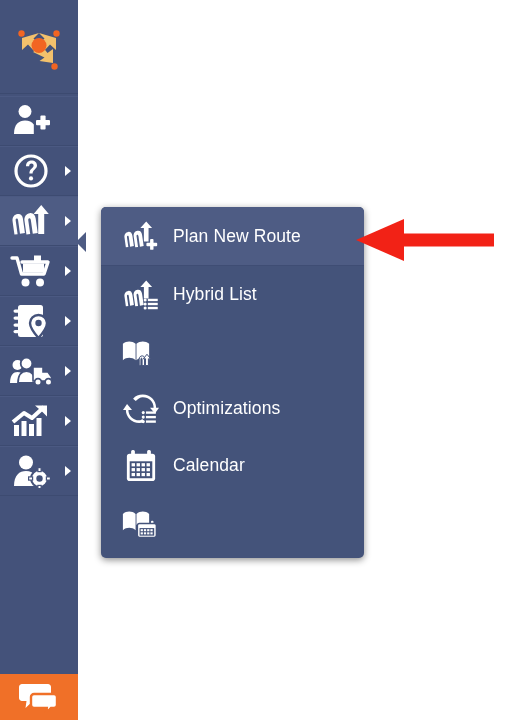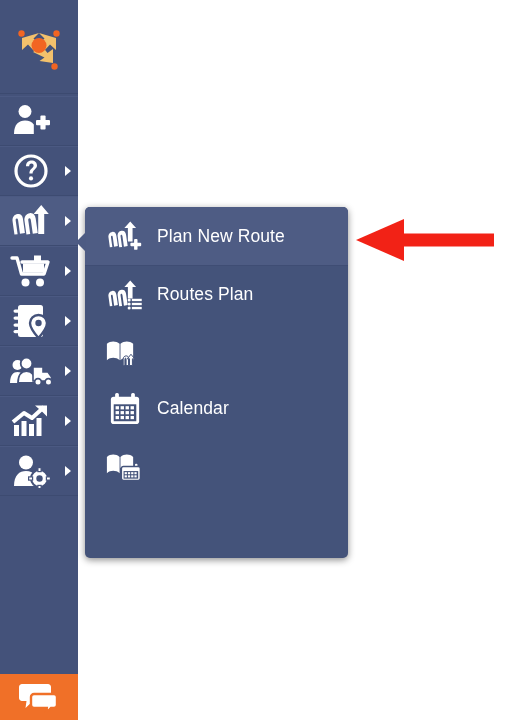--- a/index.html
+++ b/index.html
@@ -48,21 +48,21 @@
   }
 
   .chat-cell{
     position:absolute;left:0;bottom:0;width:78px;height:46px;
     background:#f07028;
     display:flex;align-items:center;justify-content:center;
   }
 
   
   #flyout{
-    position:absolute;left:85px;top:207px;
+    position:absolute;left:101px;top:207px;
     width:263px;height:351px;
     background:#44537a;
     border-radius:5px;
     box-shadow:0 2px 7px rgba(0,0,0,.45);
     overflow:hidden;
   }
   .notch{
     position:absolute;left:76px;top:232px;
     width:0;height:0;
     border-top:10px solid transparent;
@@ -269,34 +269,51 @@
           <g fill="#fff">
             <circle cx="24.6" cy="21.5" r="1.7"></circle>
               <rect x="27.6" y="20.2" width="11" height="2.6"></rect>
             <circle cx="24.6" cy="26" r="1.7"></circle>
               <rect x="27.6" y="24.7" width="11" height="2.6"></rect>
             <circle cx="24.6" cy="30.5" r="1.7"></circle>
               <rect x="27.6" y="29.2" width="11" height="2.6"></rect>
           </g>
         </svg>
       </span>
-      <span class="mlabel">Routes Plan</span>
+      <span class="mlabel">Hybrid List</span>
     </div>
 
     <div class="menu-row">
       <span class="mic">
         <svg width="38" height="30" viewBox="0 0 42 32">
           <path d="M1 7 C5 3.5 11 3.5 15 7 L15 25 C11 21.5 5 21.5 1 25 Z" fill="#fff"></path>
           <path d="M16 7 C20 3.5 26 3.5 30 7 L30 25 C26 21.5 20 21.5 16 25 Z" fill="#fff"></path>
           <path d="M19 31 L19 24 C19 21.5 20.6 20.3 22.3 20.3 C24 20.3 24.9 21.5 24.9 23.4 L24.9 31 L22.2 31 L22.2 24 C22.2 23.2 22 22.8 21.6 22.8 C21.1 22.8 20.9 23.2 20.9 24 L20.9 31 Z" fill="#fff" stroke="#44537a" stroke-width="1.1"></path>
           <path d="M26 31 L26 23.5 L23.6 23.5 L27.6 18.5 L31.6 23.5 L29.2 23.5 L29.2 31 Z" fill="#fff" stroke="#44537a" stroke-width="1.1"></path>
         </svg>
       </span>
     </div>
 
+    <div class="menu-row">
+      <span class="mic">
+        <svg width="36" height="30" viewBox="0 0 40 32">
+          <path d="M22 3 C29 3 34 8.2 34 14.5 L30 14.5 L35.5 21 L40 14.5 L36.8 14.5 C36.8 6.4 30.2 0 22 0 C17.5 0 13.8 1.7 11.2 4.5 L14.2 7.2 C16.2 5.1 18.9 3 22 3 Z" fill="#fff"></path>
+          <path d="M18 28.5 C11 28.5 6 23.3 6 17 L10 17 L4.5 10.5 L0 17 L3.2 17 C3.2 25.1 9.8 31.5 18 31.5 C20 31.5 21.8 31.2 23.4 30.6 L21.6 27 C20.5 27.9 19.3 28.5 18 28.5 Z" fill="#fff"></path>
+          <g fill="#fff">
+            <circle cx="22.5" cy="20" r="1.7"></circle>
+              <rect x="25.5" y="18.7" width="11" height="2.6"></rect>
+            <circle cx="22.5" cy="25" r="1.7"></circle>
+              <rect x="25.5" y="23.7" width="11" height="2.6"></rect>
+            <circle cx="22.5" cy="30" r="1.7"></circle>
+              <rect x="25.5" y="28.7" width="11" height="2.6"></rect>
+          </g>
+        </svg>
+      </span>
+      <span class="mlabel">Optimizations</span>
+    </div>
 
     <div class="menu-row">
       <span class="mic">
         <svg width="34" height="32" viewBox="0 0 34 34">
           <rect x="6.5" y="0" width="4" height="7" rx="1.6" fill="#fff"></rect>
           <rect x="23.5" y="0" width="4" height="7" rx="1.6" fill="#fff"></rect>
           <rect x="2" y="4" width="30" height="29" rx="3" fill="#fff"></rect>
           <rect x="5" y="12" width="24" height="18" fill="#44537a"></rect>
           <g fill="#fff">
             <rect x="7" y="14" width="3.6" height="3.4"></rect>

